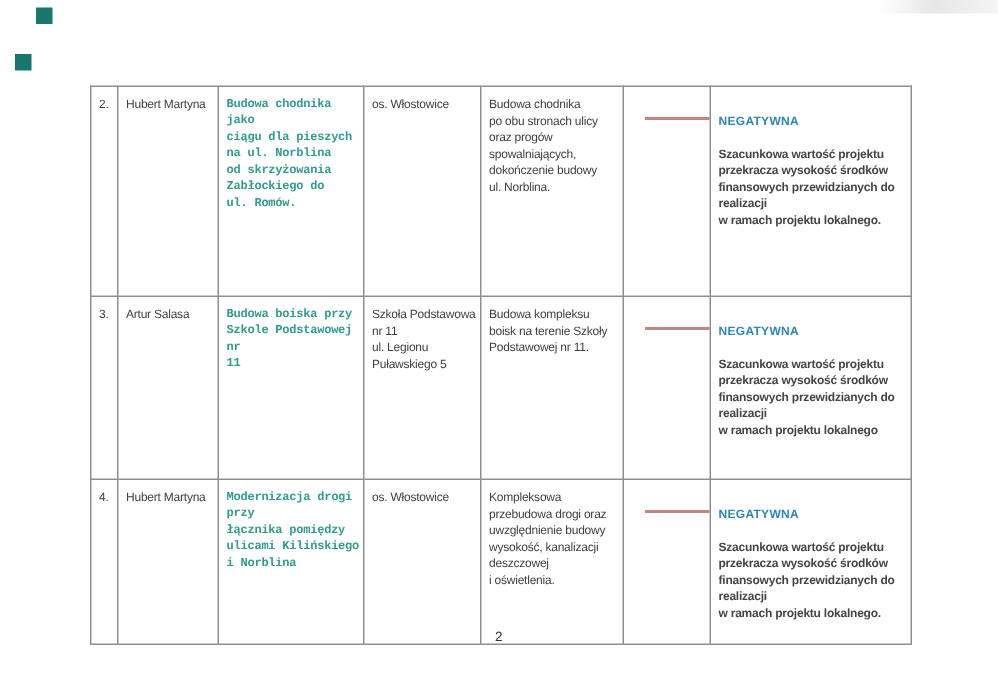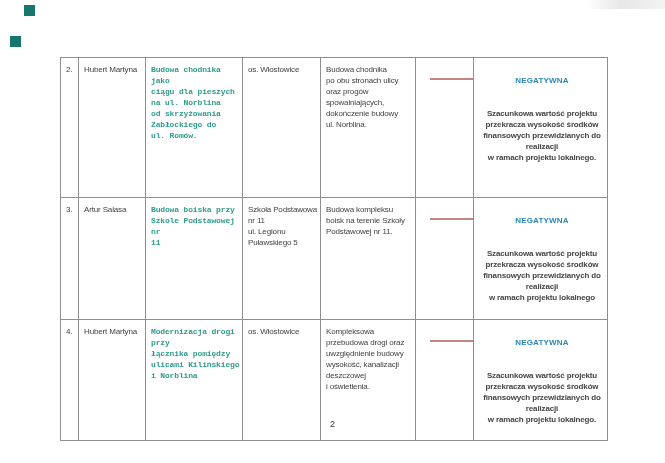--- a/index.html
+++ b/index.html
@@ -50,29 +50,28 @@
     color:#2f9c8c;
     letter-spacing:-0.2px;
     font-family:Liberation Mono, monospace;
   }
   td.c-redline{padding:0;}
   .redline{
     margin:14px 0 0 9px;
     width:45px;height:2px;
     background:#c48582;
   }
-  td.c-opinion{padding-left:9px;text-align:center;}
+  td.c-opinion{padding-left:9px;}
   .op-label{
     font-weight:bold;
     color:#2b87b8;
     letter-spacing:0.2px;
     font-size:8px;
   }
   .op-text{
-    margin-top:11px;
     font-weight:bold;
     color:#454545;
     white-space:pre-line;
   }
 
   .pagenum{
     position:absolute;
     left:330px;top:419px;
     font-size:9px;
     color:#333;

